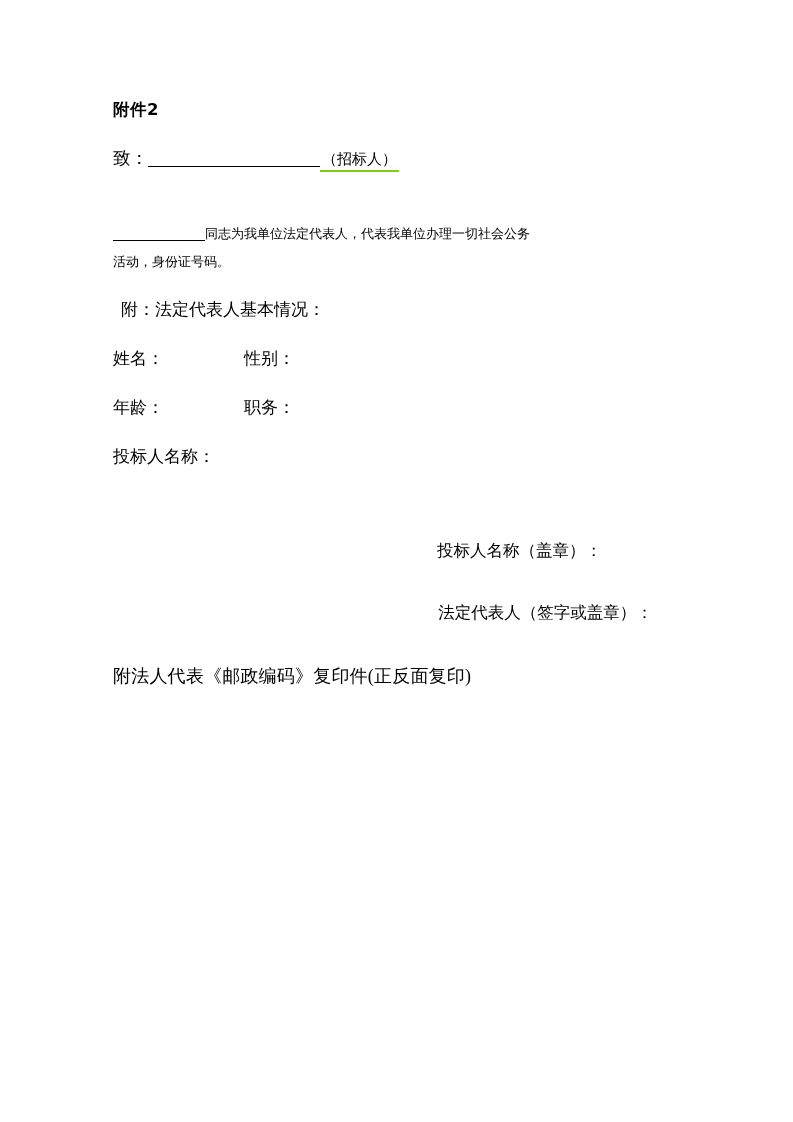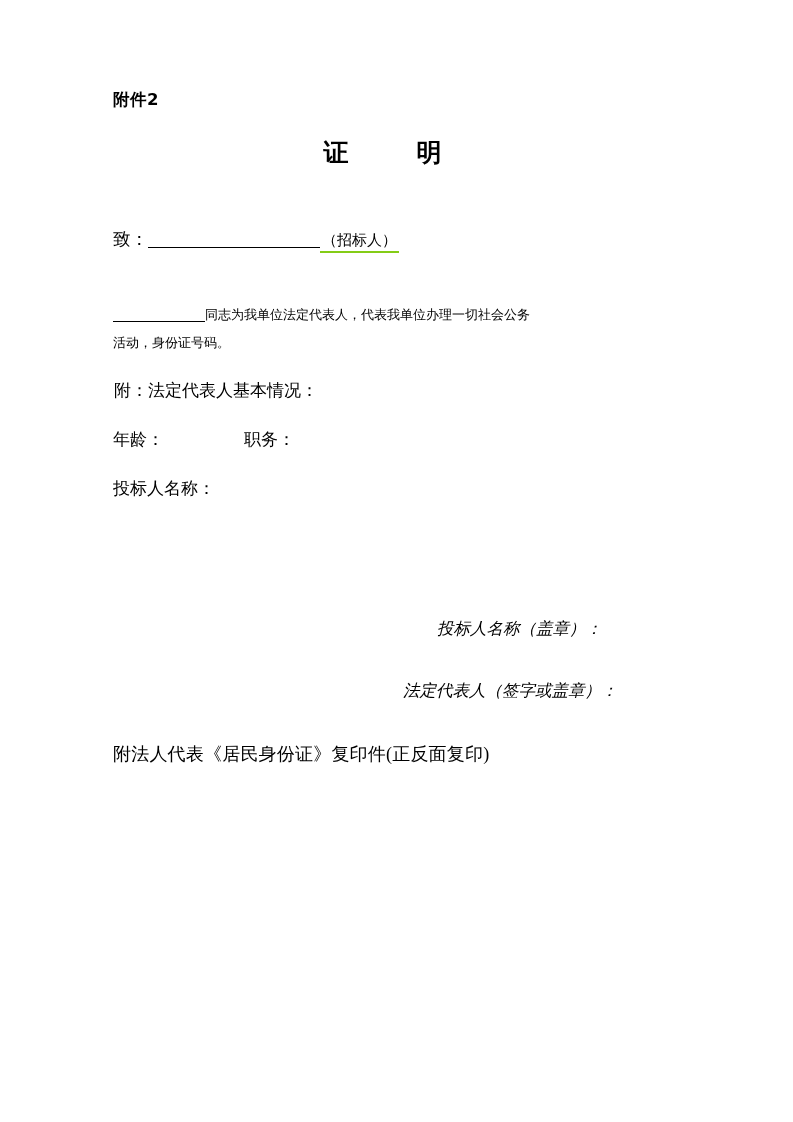--- a/index.html
+++ b/index.html
@@ -23,21 +23,21 @@
     box-sizing: border-box;
     padding: 88px 105px 60px 113px;
   }
 
   .attach-label {
     font-family: "DejaVu Sans", "Liberation Sans", sans-serif;
     font-weight: bold;
     font-size: 16.5px;
     letter-spacing: 0.5px;
     line-height: 1.2;
-    margin: 2px 0 26px 0;
+    margin: 12px 0 26px 0;
   }
 
   .doc-title {
     text-align: center;
     font-family: "DejaVu Sans", "Liberation Sans", sans-serif;
     font-weight: bold;
     font-size: 25px;
     letter-spacing: 6px;
     margin: 0 0 58px 0;
     padding-right: 30px;
@@ -67,85 +67,86 @@
   .para {
     font-size: 13px;
     line-height: 2.15;
     margin: 0 0 18px 0;
     text-align: justify;
   }
   .para .nobr { white-space: nowrap; }
 
   .sub-head {
     font-size: 17px;
-    margin: 22px 0 26px 1px;
+    margin: 22px 0 26px 8px;
   }
 
   .field-row {
     font-size: 17px;
     margin: 0 0 26px 0;
     white-space: nowrap;
   }
   .field-row .f1 {
     display: inline-block;
     width: 131px;
   }
   .field-row .f2 {
     display: inline-block;
   }
 
   .signature-block {
-    margin-top: 118px;
-    font-style: italic;
+    margin-top: 72px;
   }
   .sig-line {
     font-size: 16.5px;
     margin: 0 0 40px 0;
     padding-left: 324px;
   }
-  .sig-line.second { padding-left: 290px; }
+  .sig-line.second { padding-left: 290px; text-align: center; }
 
   .footer-note {
     font-size: 18px;
     margin-top: 12px;
     letter-spacing: 0.2px;
   }
 </style>
 </head>
 <body>
 
 <div class="page">
 
   <div class="attach-label">附件2</div>
 
-  <div class="doc-title">证　　明</div>
 
   <div class="addressee-row">
     <span class="lead">致：</span><span class="blank-underline blank-long"></span><span class="addressee-tail">（招标人）</span>
   </div>
 
   <div class="para">
     <span class="blank-underline blank-short"></span><span class="nobr">同志为我单位法定代表人，代表我单位办理一切社会公务</span><br>
     <span>活动，身份证号码。</span>
   </div>
 
   <div class="sub-head">附：法定代表人基本情况：</div>
 
+  <div class="field-row">
+    <span class="f1">姓名：</span><span class="f2">性别：</span>
+  </div>
 
   <div class="field-row">
     <span class="f1">年龄：</span><span class="f2">职务：</span>
   </div>
 
 
 
 
   <div class="field-row">
     <span class="f1">投标人名称：</span>
   </div>
 
   <div class="signature-block">
     <div class="sig-line">投标人名称（盖章）：</div>
     <div class="sig-line second">法定代表人（签字或盖章）：</div>
   </div>
 
-  <div class="footer-note">附法人代表《居民身份证》复印件(正反面复印)</div>
+  <div class="footer-note">附法人代表《邮政编码》复印件(正反面复印)</div>
 
 </div>
 
 </body></html>

